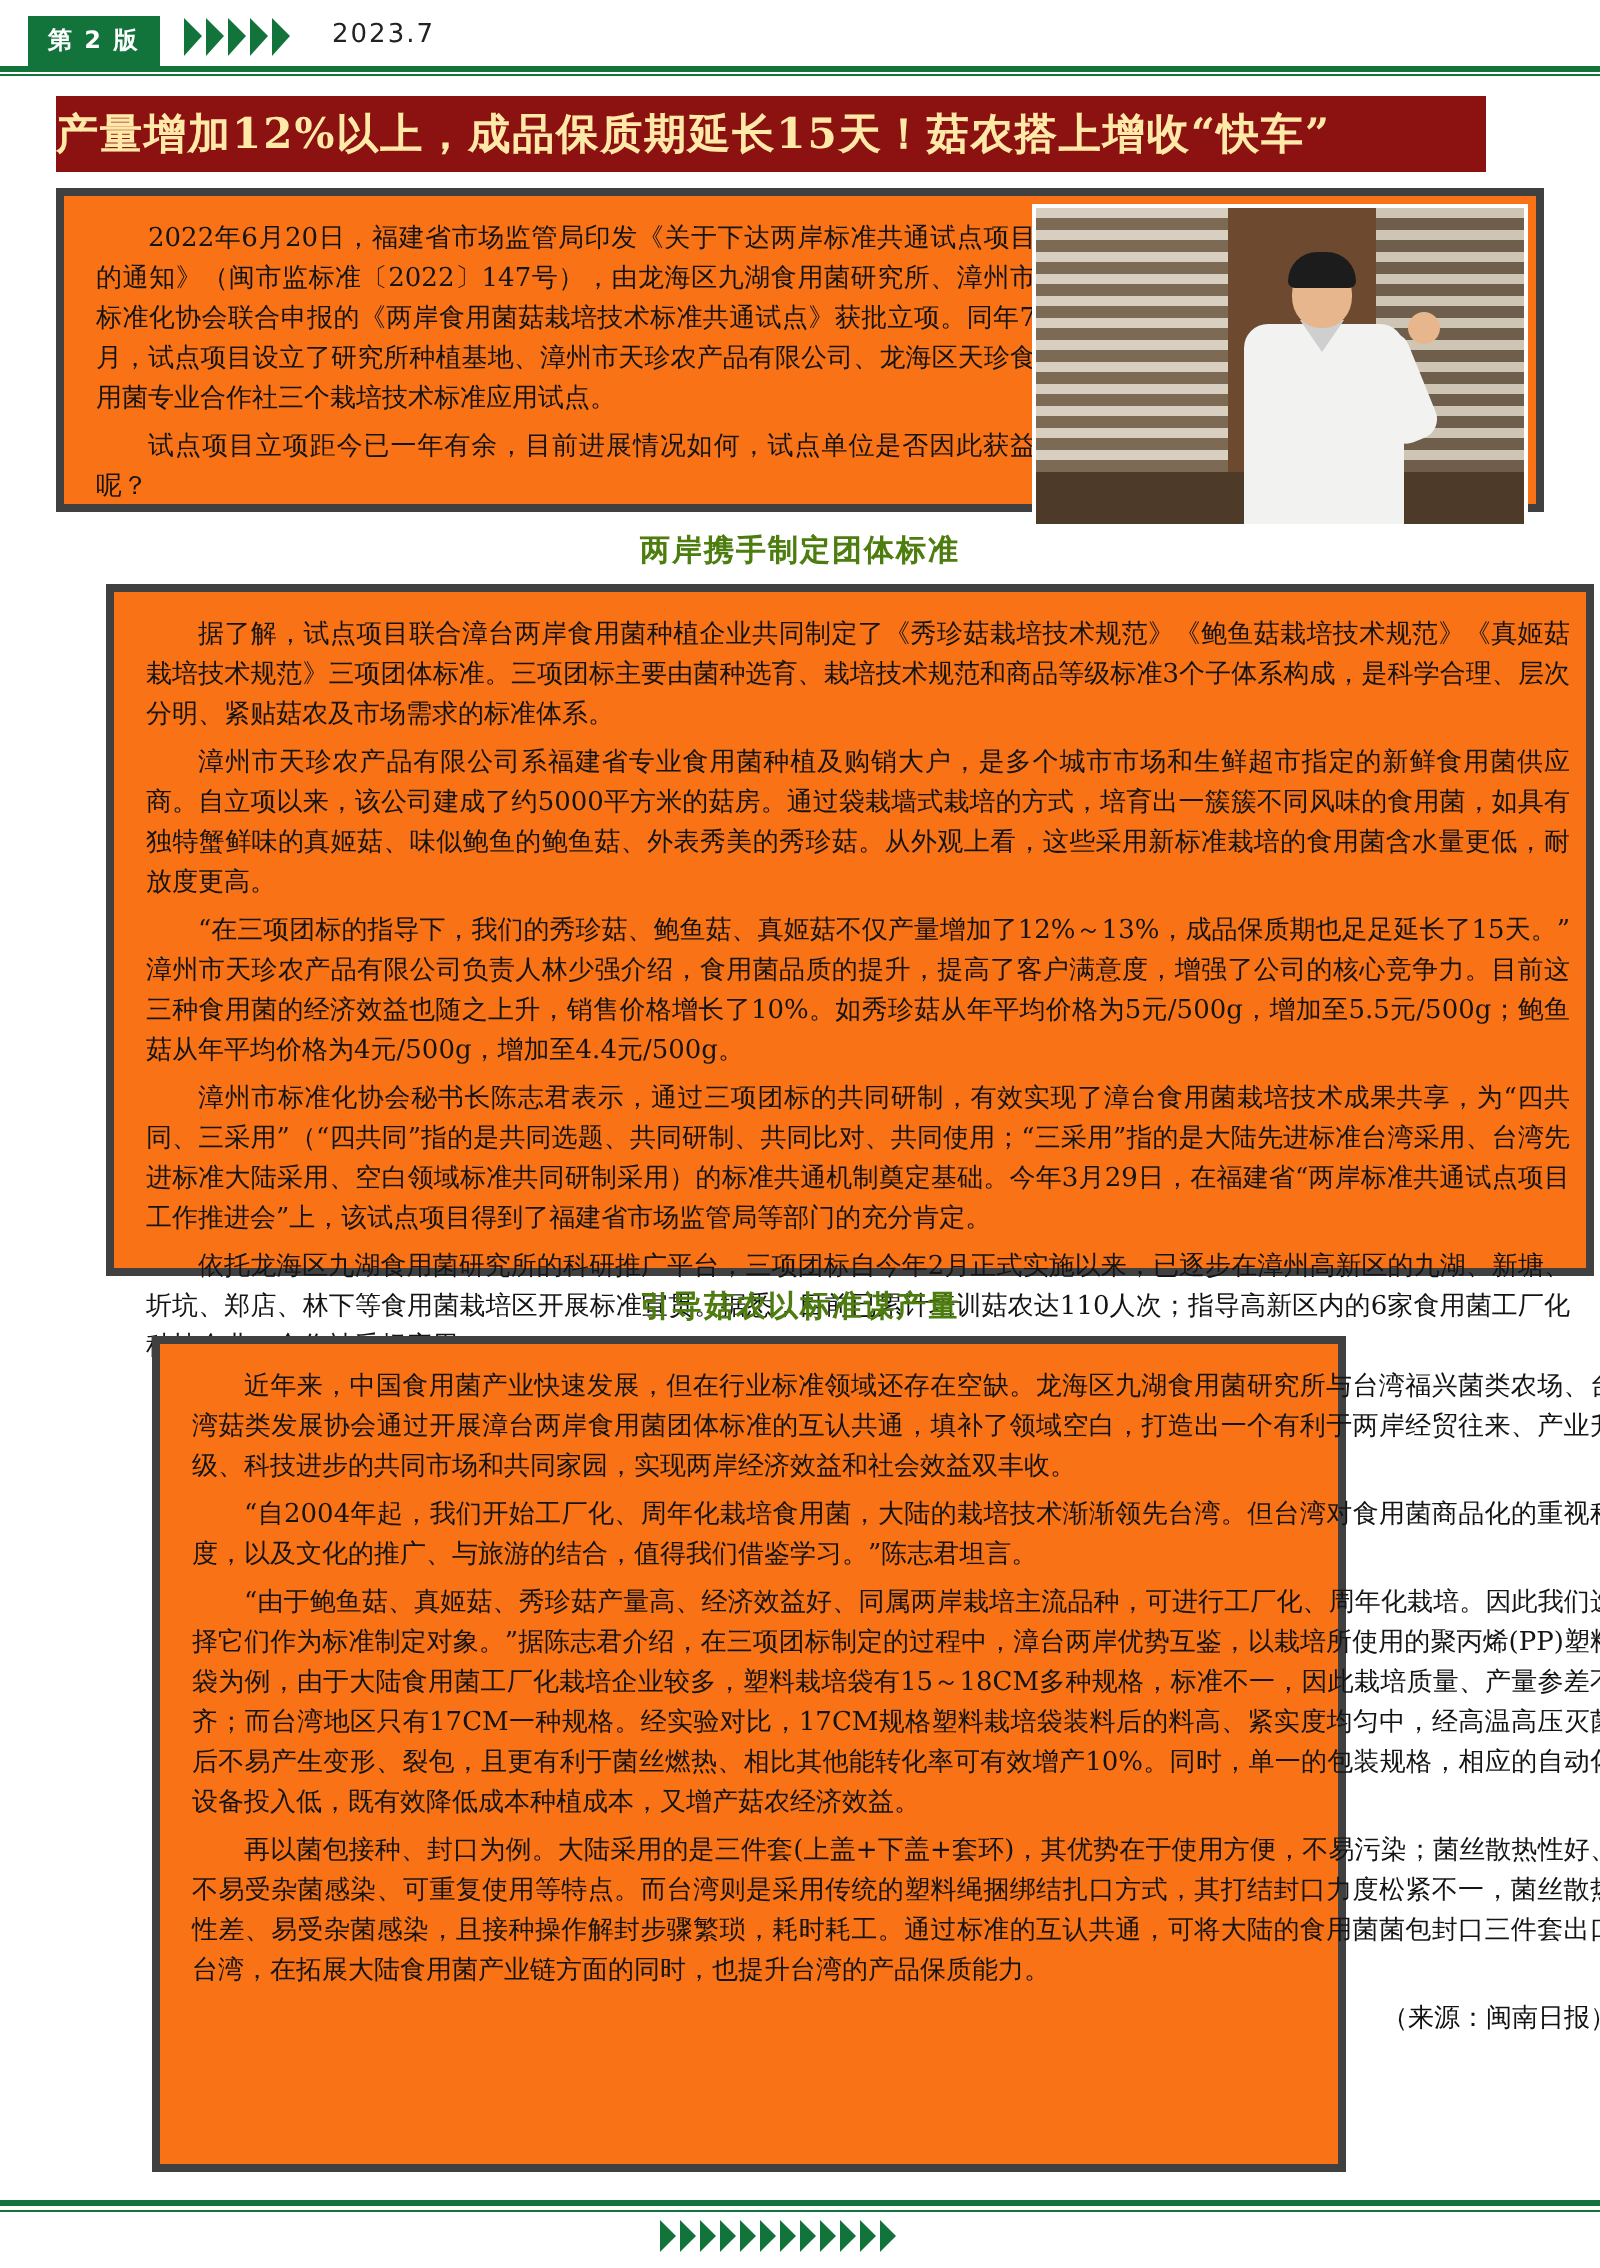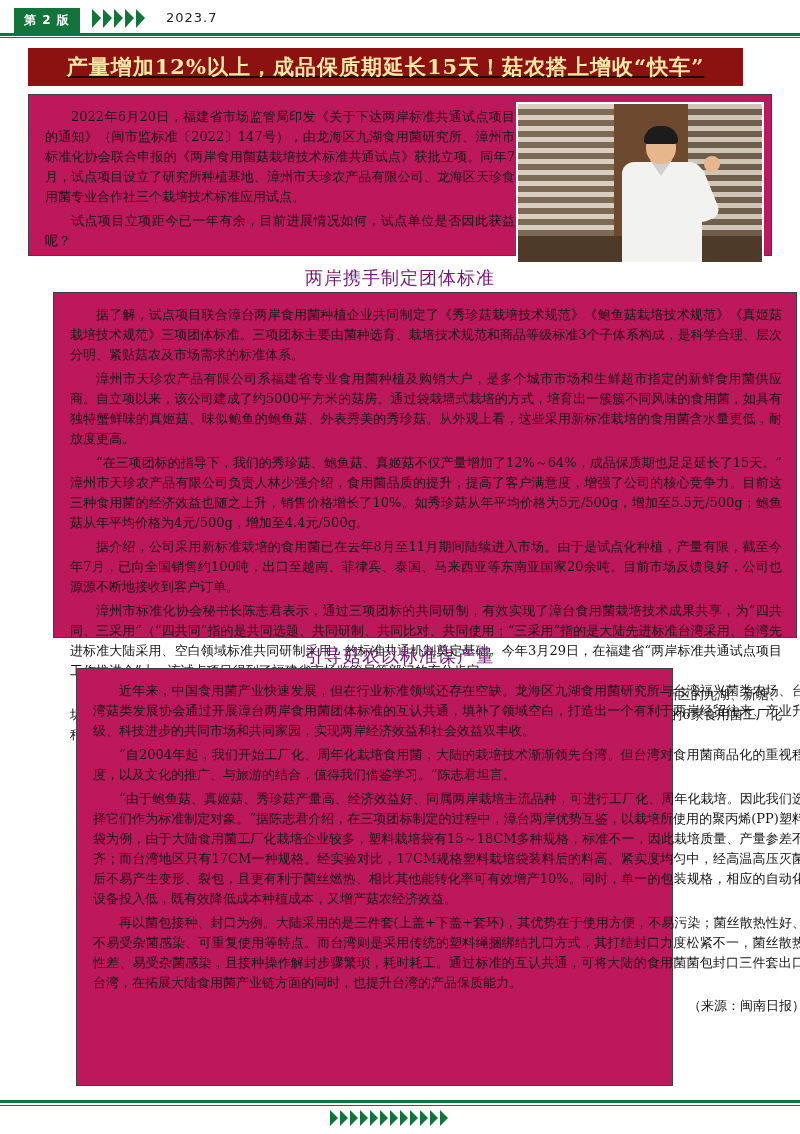--- a/index.html
+++ b/index.html
@@ -41,35 +41,35 @@
     background:#12743a;
   }
   .header-rule2{
     position:absolute;left:0;top:37px;width:800px;height:1px;
     background:#12743a;
   }
   
   .headline-band{
     position:absolute;left:28px;top:48px;width:715px;height:38px;
     background:#8c1111;
-    display:flex;align-items:center;justify-content:center;text-decoration:underline;
+    display:flex;align-items:center;justify-content:flex-start;
   }
   .headline-band .t{
     color:#ffe9a8;
     font-family:"DejaVu Serif","Liberation Serif",serif;
     font-weight:bold;
     font-size:21px;
     letter-spacing:1px;
     white-space:nowrap;
   }
   
   .block{
     position:absolute;
-    background:#be185d;
-    border:1px solid #404040;
+    background:#f97316;
+    border:4px solid #404040;
     box-sizing:border-box;
   }
   .blk1{left:28px;top:94px;width:744px;height:162px;}
   .blk2{left:28px;top:292px;width:744px;height:346px;margin-left:25px;}
   .blk3{left:28px;top:668px;width:597px;height:418px;margin-left:48px;}
 
   .photo{
     position:absolute;left:516px;top:102px;width:248px;height:162px;
     border:2px solid #ffffff;
     box-sizing:border-box;
@@ -134,23 +134,23 @@
   }
   .blk1 .inner{
     position:absolute;left:16px;top:12px;width:470px;
   }
   .blk2 .inner,.blk3 .inner{
     position:absolute;left:16px;top:12px;width:712px;
   }
   .subhead{
     position:absolute;
     width:744px;text-align:center;
-    color:#701a75;
-    font-family:"DejaVu Serif","Liberation Serif",serif;
-    font-weight:normal;font-size:18px;
+    color:#4d7c0f;
+    font-family:"DejaVu Serif","Liberation Serif",serif;
+    font-weight:bold;font-size:15px;
     letter-spacing:1px;
   }
   .sh1{left:28px;top:266px;}
   .sh2{left:28px;top:644px;}
 
   .source{
     margin-top:2px;
     text-align:right;
     font-family:"DejaVu Serif","Liberation Serif",serif;
     font-size:13px;
@@ -211,22 +211,21 @@
   <div class="person-head"></div>
   <div class="person-hair"></div>
 </div>
 
 <div class="subhead sh1">两岸携手制定团体标准</div>
 
 <div class="block blk2">
   <div class="inner">
     <p class="para">据了解，试点项目联合漳台两岸食用菌种植企业共同制定了《秀珍菇栽培技术规范》《鲍鱼菇栽培技术规范》《真姬菇栽培技术规范》三项团体标准。三项团标主要由菌种选育、栽培技术规范和商品等级标准3个子体系构成，是科学合理、层次分明、紧贴菇农及市场需求的标准体系。</p>
     <p class="para">漳州市天珍农产品有限公司系福建省专业食用菌种植及购销大户，是多个城市市场和生鲜超市指定的新鲜食用菌供应商。自立项以来，该公司建成了约5000平方米的菇房。通过袋栽墙式栽培的方式，培育出一簇簇不同风味的食用菌，如具有独特蟹鲜味的真姬菇、味似鲍鱼的鲍鱼菇、外表秀美的秀珍菇。从外观上看，这些采用新标准栽培的食用菌含水量更低，耐放度更高。</p>
-    <p class="para">“在三项团标的指导下，我们的秀珍菇、鲍鱼菇、真姬菇不仅产量增加了12%～64%，成品保质期也足足延长了15天。”漳州市天珍农产品有限公司负责人林少强介绍，食用菌品质的提升，提高了客户满意度，增强了公司的核心竞争力。目前这三种食用菌的经济效益也随之上升，销售价格增长了10%。如秀珍菇从年平均价格为5元/500g，增加至5.5元/500g；鲍鱼菇从年平均价格为4元/500g，增加至4.4元/500g。</p>
-    <p class="para">据介绍，公司采用新标准栽培的食用菌已在去年8月至11月期间陆续进入市场。由于是试点化种植，产量有限，截至今年7月，已向全国销售约100吨，出口至越南、菲律宾、泰国、马来西亚等东南亚国家20余吨。目前市场反馈良好，公司也源源不断地接收到客户订单。</p>
+    <p class="para">“在三项团标的指导下，我们的秀珍菇、鲍鱼菇、真姬菇不仅产量增加了12%～13%，成品保质期也足足延长了15天。”漳州市天珍农产品有限公司负责人林少强介绍，食用菌品质的提升，提高了客户满意度，增强了公司的核心竞争力。目前这三种食用菌的经济效益也随之上升，销售价格增长了10%。如秀珍菇从年平均价格为5元/500g，增加至5.5元/500g；鲍鱼菇从年平均价格为4元/500g，增加至4.4元/500g。</p>
     <p class="para">漳州市标准化协会秘书长陈志君表示，通过三项团标的共同研制，有效实现了漳台食用菌栽培技术成果共享，为“四共同、三采用”（“四共同”指的是共同选题、共同研制、共同比对、共同使用；“三采用”指的是大陆先进标准台湾采用、台湾先进标准大陆采用、空白领域标准共同研制采用）的标准共通机制奠定基础。今年3月29日，在福建省“两岸标准共通试点项目工作推进会”上，该试点项目得到了福建省市场监管局等部门的充分肯定。</p>
     <p class="para">依托龙海区九湖食用菌研究所的科研推广平台，三项团标自今年2月正式实施以来，已逐步在漳州高新区的九湖、新塘、圻坑、郑店、林下等食用菌栽培区开展标准宣贯。据悉，目前已累计培训菇农达110人次；指导高新区内的6家食用菌工厂化种植企业、合作社采标应用。</p>
   </div>
 </div>
 
 <div class="subhead sh2">引导菇农以标准谋产量</div>
 
 <div class="block blk3">
   <div class="inner">
     <p class="para">近年来，中国食用菌产业快速发展，但在行业标准领域还存在空缺。龙海区九湖食用菌研究所与台湾福兴菌类农场、台湾菇类发展协会通过开展漳台两岸食用菌团体标准的互认共通，填补了领域空白，打造出一个有利于两岸经贸往来、产业升级、科技进步的共同市场和共同家园，实现两岸经济效益和社会效益双丰收。</p>

